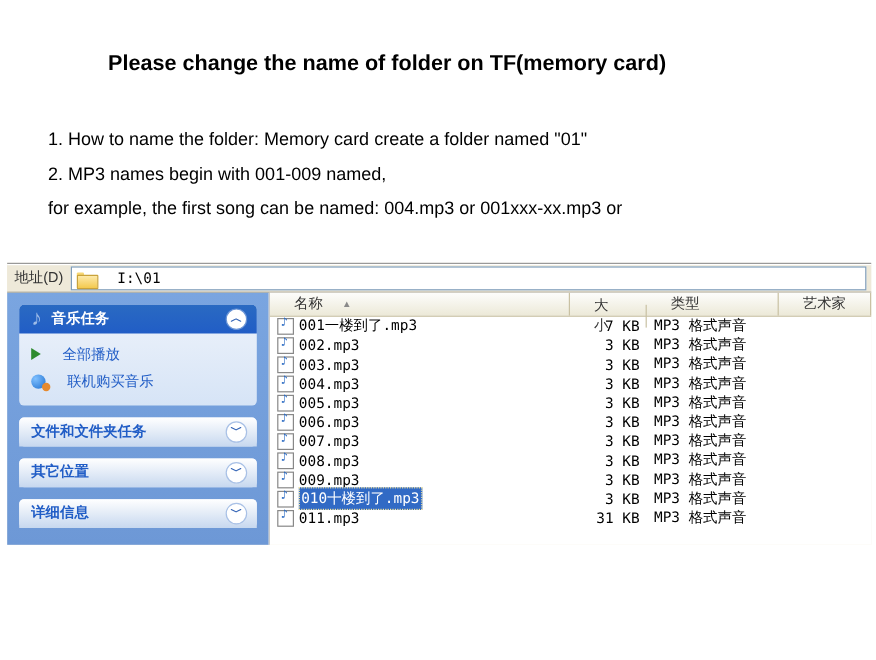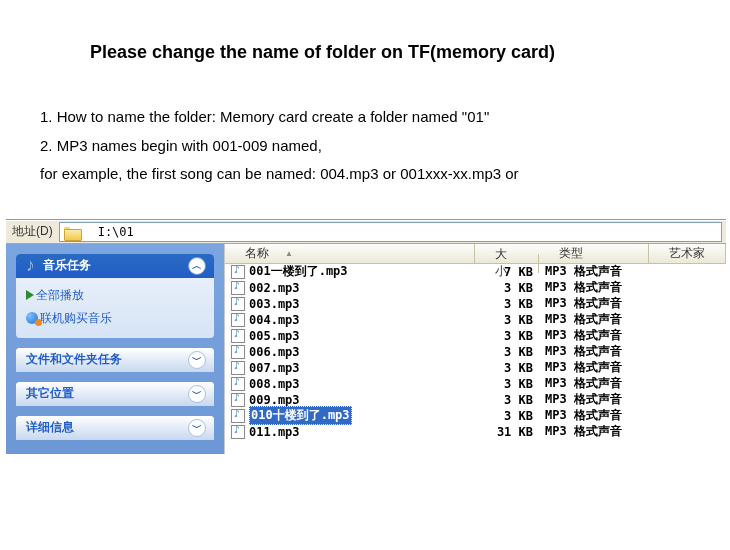--- a/index.html
+++ b/index.html
@@ -22,35 +22,35 @@
   .body-row { display: flex; height: 210px; }
 
   .sidebar { width: 218px; background: linear-gradient(#7aa5e0 0%, #6d98d6 100%); padding: 10px 10px 0 10px; display: flex; flex-direction: column; gap: 10px; overflow: hidden; }
   .panel { background: linear-gradient(#eef3fb,#d6e4f6); border-radius: 4px; }
   .panel-hdr { height: 24px; display: flex; align-items: center; justify-content: space-between; padding: 0 8px 0 10px; border-radius: 4px 4px 0 0; background: linear-gradient(#fff,#c7d8ef); color: #215dc6; font-weight: bold; font-size: 12px; }
   .panel-hdr.dark { background: linear-gradient(#2a6ac2,#215dc6); color: #fff; }
   .panel-hdr .chev { width: 18px; height: 18px; border: 1px solid #a9c1e6; border-radius: 50%; background: #fff; display: flex; align-items: center; justify-content: center; color: #3162b5; font-size: 10px; line-height: 1; }
   .panel-hdr.dark .chev { border-color: #6b95d6; }
   .panel-hdr .note-big { font-size: 18px; color: #9fbce8; margin-right: 4px; }
   .panel-body { padding: 6px 10px 8px 10px; }
-  .task-item { display: flex; align-items: center; gap: 2px; color: #215dc6; font-size: 12px; padding: 3px 0; cursor: pointer; }
+  .task-item { display: flex; align-items: center; gap: 18px; color: #215dc6; font-size: 12px; padding: 3px 0; cursor: pointer; }
   .ic-play { width: 0; height: 0; border-left: 8px solid #2e8b2e; border-top: 5px solid transparent; border-bottom: 5px solid transparent; }
   .ic-ball { width: 12px; height: 12px; border-radius: 50%; background: radial-gradient(circle at 30% 30%, #7fc0ff, #1e6fcf); position: relative; }
   .ic-ball::after { content: ""; position: absolute; right: -4px; bottom: -2px; width: 7px; height: 7px; border-radius: 50%; background: #e68a2e; }
 
   .filepane { flex: 1; background: #fff; border-left: 1px solid #c9c9c9; display: flex; flex-direction: column; position: relative; }
   .listhdr { height: 20px; background: linear-gradient(#fdfdfb,#ece9d8); border-bottom: 1px solid #c9c1a3; display: flex; font-size: 12px; color: #333; align-items: center; }
   .listhdr .col { padding: 0 20px; border-right: 1px solid #c9c1a3; height: 100%; display: flex; align-items: center; gap: 16px; }
   .c-name { width: 250px; }
   .c-size { width: 64px; justify-content: flex-end; margin-top: 20px; }
   .c-type { width: 110px; }
   .c-art { flex: 1; }
   .sort-asc { font-size: 8px; color: #8a8a8a; }
   .rows { flex: 1; overflow: hidden; font-family: "SimSun",monospace; font-size: 12px; }
-  .row { display: flex; height: 16px; align-items: center; font-weight: bold; }
+  .row { display: flex; height: 16px; align-items: center; }
   .row.sel .cell.name span.fn { background: #316ac5; color: #fff; border: 1px dotted #ffeb9c; padding: 0 1px; }
   .cell { padding: 0 6px; }
   .cell.name { width: 250px; display: flex; align-items: center; gap: 4px; }
   .cell.size { width: 64px; text-align: right; }
   .cell.type { width: 110px; }
   .mp3-icon { width: 14px; height: 14px; position: relative; }
   .mp3-icon::before { content: ""; position: absolute; inset: 0; background: #fff; border: 1px solid #888; }
   .mp3-icon::after { content: "♪"; position: absolute; left: 3px; top: -1px; font-size: 10px; color: #2a6ac2; }
   .bignote { position: absolute; left: -62px; top: 58px; font-size: 110px; color: rgba(182,206,236,.55); pointer-events: none; }
 </style>

